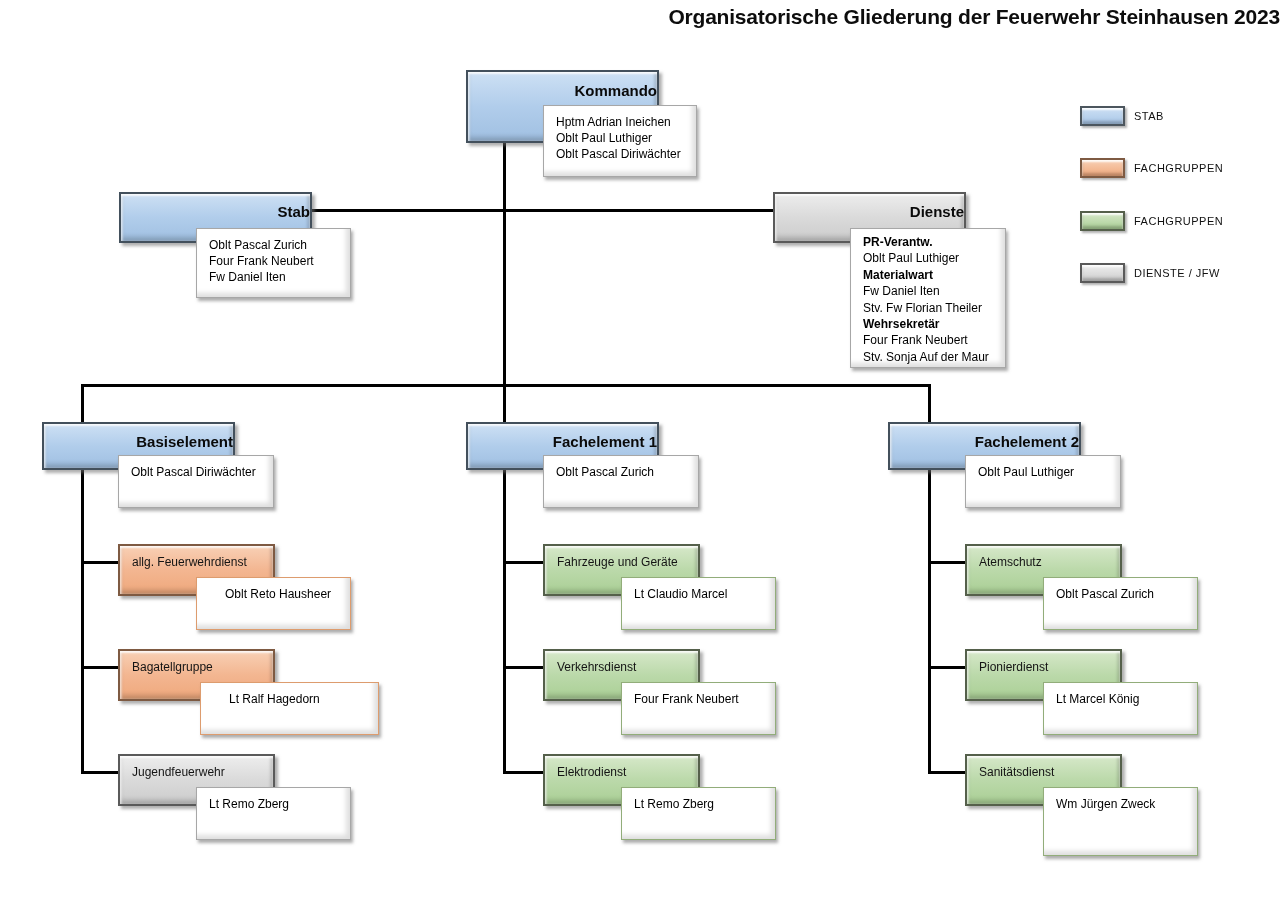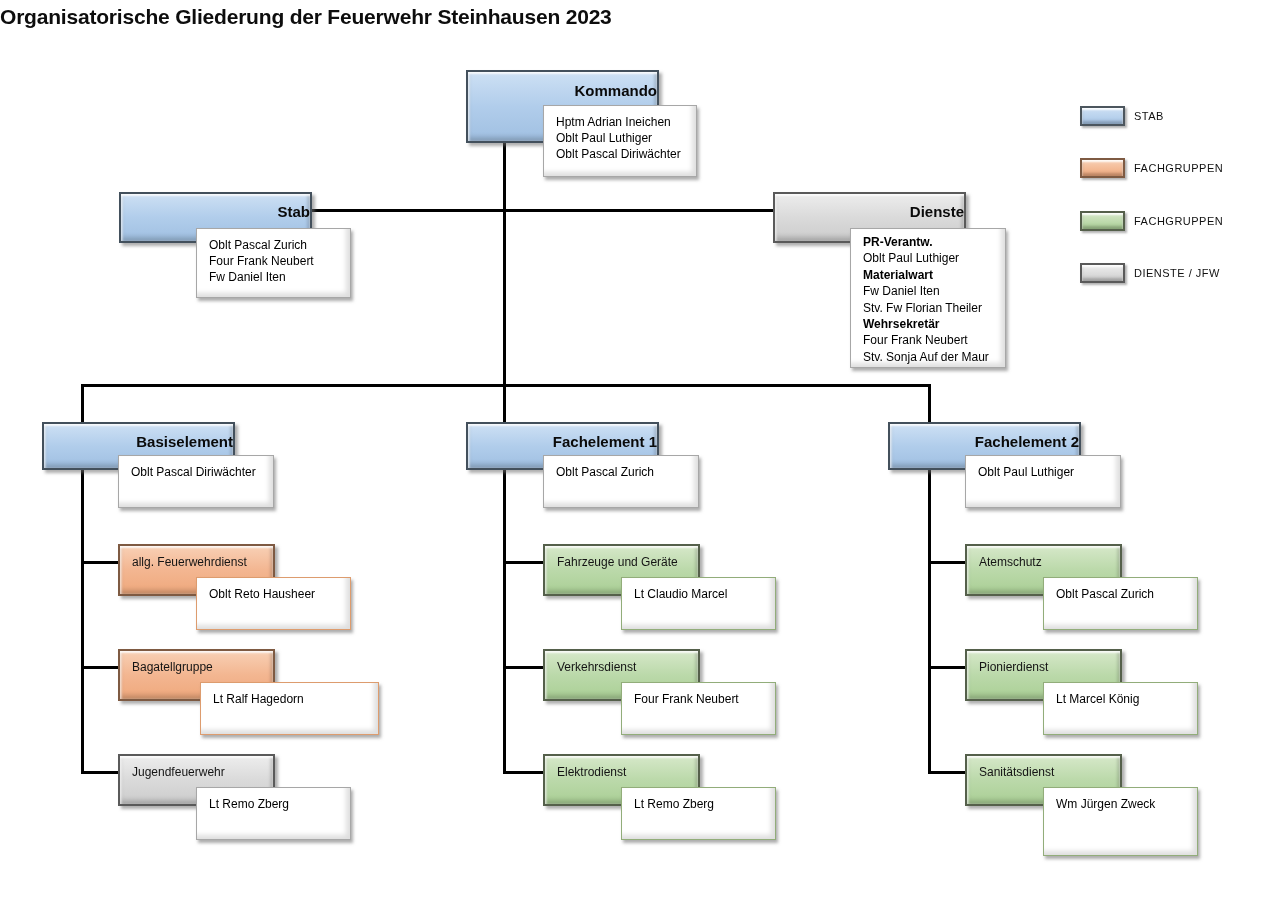--- a/index.html
+++ b/index.html
@@ -1,20 +1,20 @@
 <!DOCTYPE html>
 <html><head>
 <meta charset="utf-8">
 <style>
   html,body{margin:0;padding:0;background:#ffffff;}
   body{font-family:"Liberation Sans","DejaVu Sans",sans-serif;color:#000;}
   #stage{position:relative;width:1280px;height:904px;background:#ffffff;overflow:hidden;}
 
   .page-title{
-    position:absolute;left:0;top:5px;width:1280px;text-align:left;
+    position:absolute;left:0;top:5px;width:1280px;text-align:right;
     font-size:21px;font-weight:bold;letter-spacing:-0.2px;color:#0d0d0d;
   }
 
   
   .line{position:absolute;background:#000;}
 
   
   .box{
     position:absolute;box-sizing:border-box;border:2px solid #46505a;
     box-shadow:3px 3px 3px rgba(110,110,110,0.55),
@@ -32,21 +32,21 @@
   .box-title.tall{padding-top:10px;}
   .box-label{font-size:12px;padding:9px 6px 0 12px;color:#141414;white-space:nowrap;}
 
   
   .panel{
     position:absolute;box-sizing:border-box;background:#ffffff;border:1px solid #a7a7a7;
     box-shadow:2px 3px 3px rgba(105,105,105,0.55),
                inset -4px -4px 5px rgba(0,0,0,0.13),
                inset 2px 2px 2px rgba(255,255,255,1);
   }
-  .panel.orange-edge{border-color:#dd9c6e;}
+  .panel.orange-edge{border-color:#dd9c6e;padding-left:16px;}
   .panel.green-edge{border-color:#92ad7a;}
   .names{font-size:12px;line-height:16px;padding:8px 4px 0 12px;}
   .names.dense{line-height:16.4px;padding-top:5px;}
   .names .bold{font-weight:bold;}
 
   
   .legend-item{position:absolute;display:flex;align-items:center;}
   .swatch{
     width:45px;height:20px;box-sizing:border-box;border:2px solid #4c565e;flex:0 0 auto;
     box-shadow:2px 2px 2px rgba(125,125,125,0.6),

